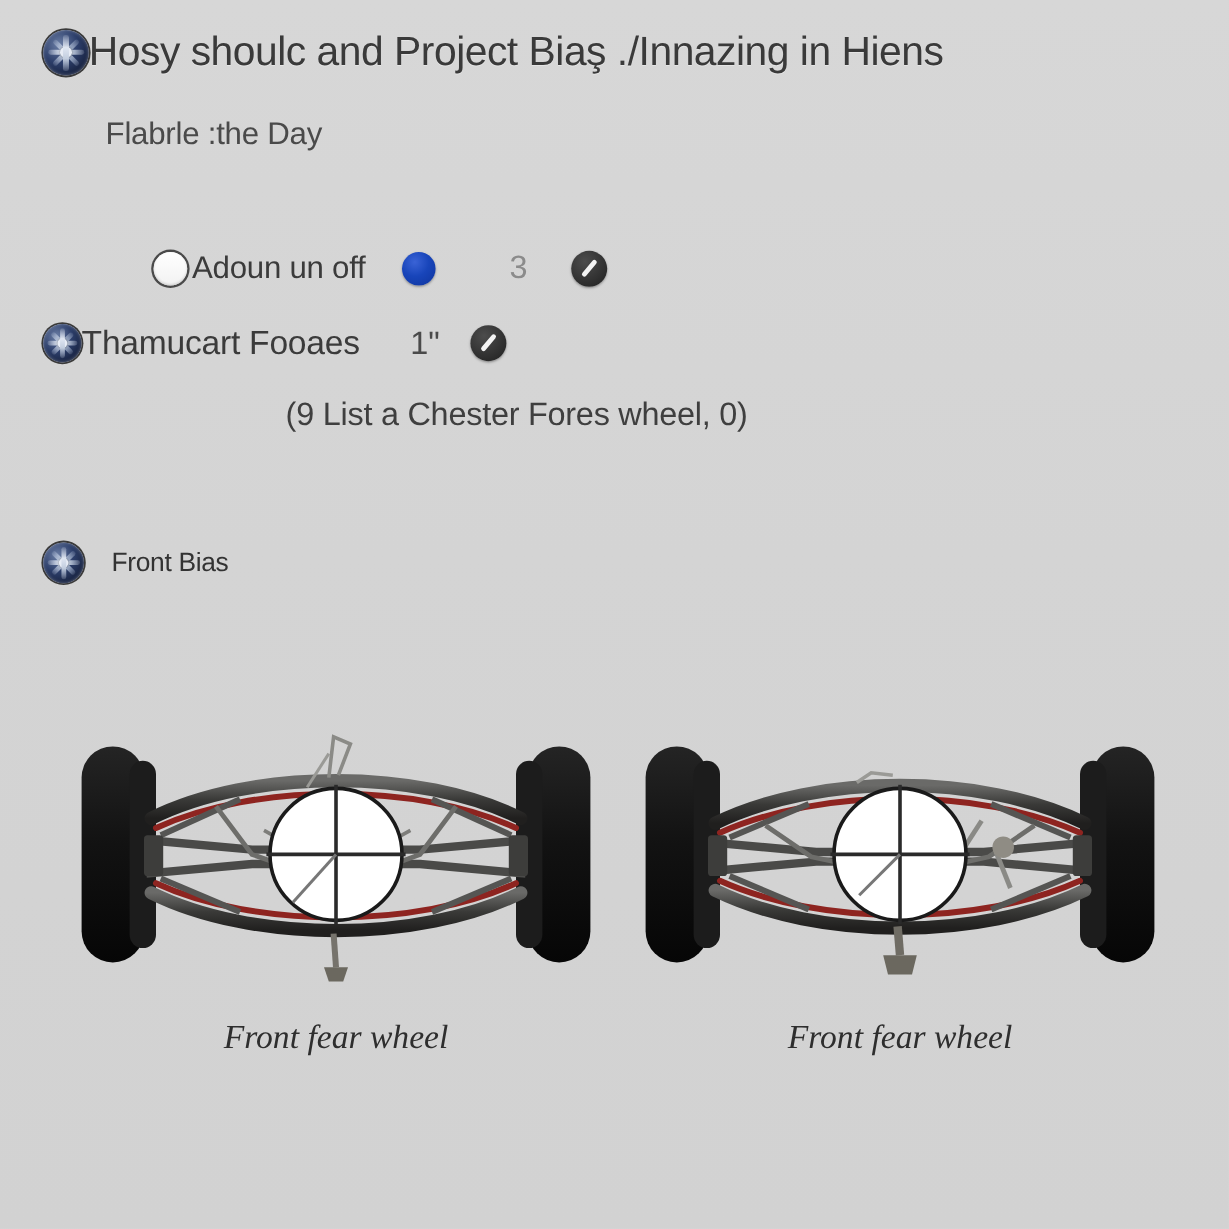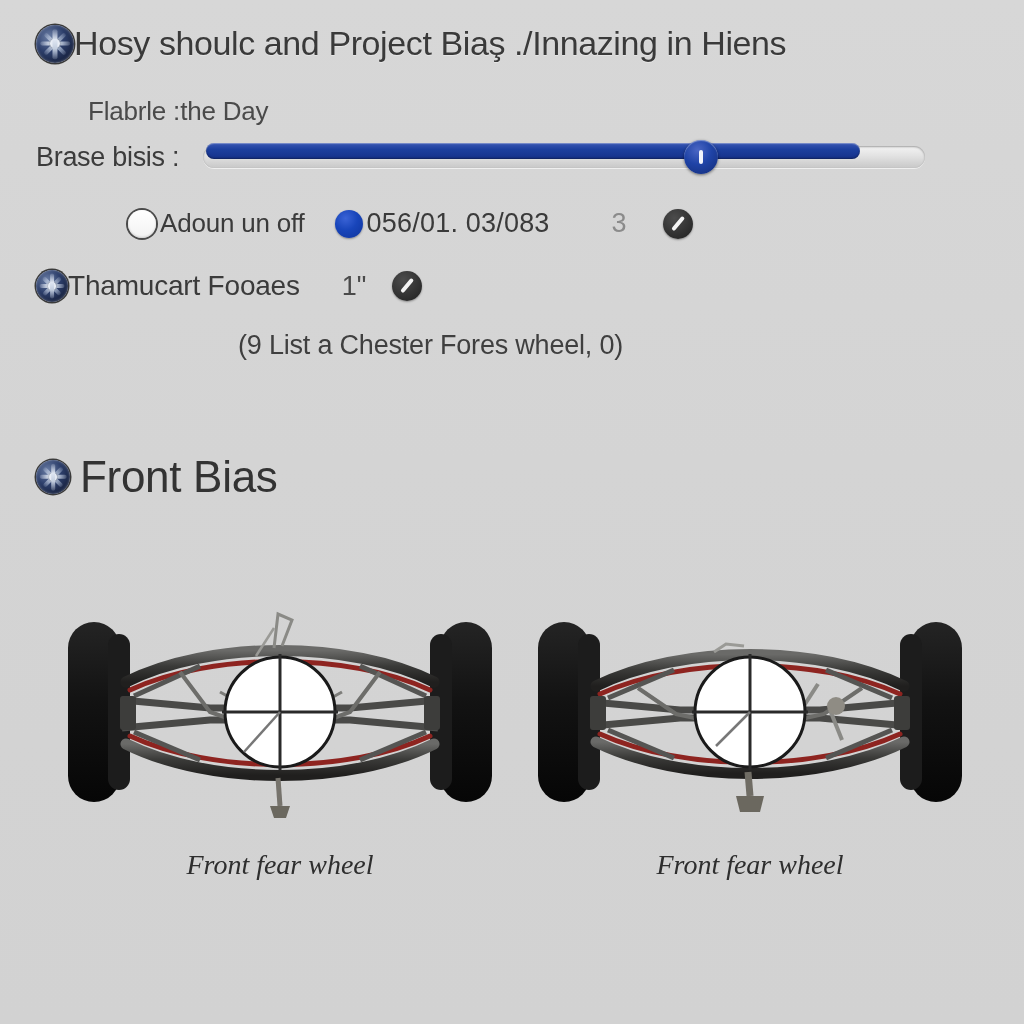--- a/index.html
+++ b/index.html
@@ -224,22 +224,22 @@
     font-size: 27px;
     color: #3f3f3f;
     white-space: nowrap;
     letter-spacing: -0.2px;
   }
 
   
   #frontbias-row { left: 36px; top: 452px; }
   #frontbias-row .wheel-icon { width: 34px; height: 34px; }
   .heading-text {
-    margin-left: 10px;
-    font-size: 44px;
+    margin-left: 23px;
+    font-size: 22px;
     color: #333333;
     white-space: nowrap;
     letter-spacing: -0.3px;
   }
 
   
   #figures {
     position: absolute;
     left: 60px;
     top: 600px;
@@ -280,34 +280,25 @@
     </span>
     <span class="title-text">Hosy shoulc and Project Biaş ./Innazing in Hiens</span>
   </div>
 
   <div class="row" id="flabrle-row">
     <span class="sub-text">Flabrle :</span>
     <span class="gap"></span>
     <span class="sub-text">the Day</span>
   </div>
 
-  <div class="row" id="slider-row">
-    <span class="slider-label">Brase bisis :</span>
-    <span class="slider-wrap">
-      <span class="slider-track"></span>
-      <span class="slider-fill" style="width: 90.5%;"></span>
-      <span class="slider-thumb" style="left: 69%;"></span>
-    </span>
-  </div>
 
   <div class="row" id="radio-row">
     <span class="radio off"></span>
     <span class="opt-text" style="margin-left:4px">Adoun un off</span>
     <span class="radio on" style="margin-left:30px"></span>
-    <span class="value-text" style="margin-left:4px">056/01. 03/083</span>
     <span class="count-text" style="margin-left:62px">3</span>
     <span class="slash-icon" style="margin-left:36px"></span>
   </div>
 
   <div class="row" id="thamucart-row">
     <span class="wheel-icon">
       <span class="spoke s1"></span>
         <span class="spoke s2"></span>
         <span class="hub"></span>
     </span>

